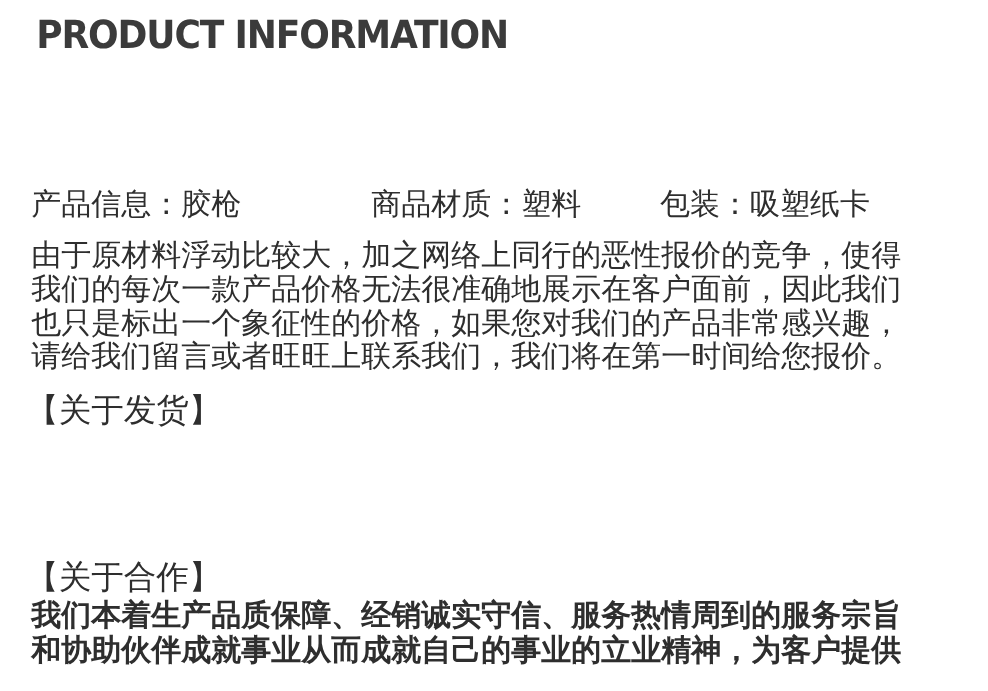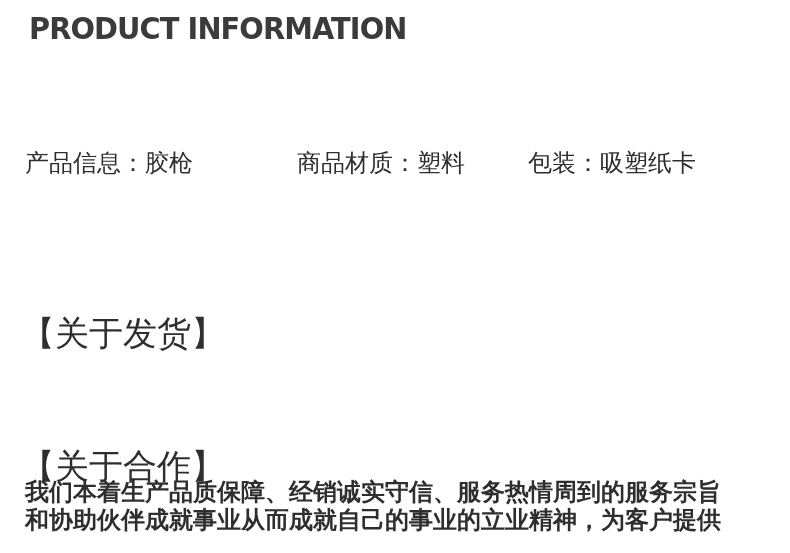--- a/index.html
+++ b/index.html
@@ -63,21 +63,21 @@
     width: 752px;
     font-size: 24px;
     color: #2e2e2e;
     white-space: pre-line;
     margin: 0;
   }
   .intro-para   { top: 191px; line-height: 27px; }
   .section-heading {
     position: absolute;
     left: 21px;
-    font-size: 34px;
+    font-size: 26px;
     color: #2e2e2e;
     white-space: nowrap;
   }
   .heading-shipping    { top: 311px; }
   .para-shipping       { top: 359px; line-height: 27px; }
   .heading-cooperation { top: 444px; }
   .para-cooperation    { top: 478px; line-height: 28px; font-weight: bold; }
 </style>
 </head>
 <body>
@@ -98,20 +98,24 @@
   </div>
 
   <div class="spec spec-material">
     <span>商品材质：</span><span>塑料</span>
   </div>
 
   <div class="spec spec-pack">
     <span>包装：</span><span>吸塑纸卡</span>
   </div>
 
+  <p class="para intro-para">由于原材料浮动比较大，加之网络上同行的恶性报价的竞争，使得
+我们的每次一款产品价格无法很准确地展示在客户面前，因此我们
+也只是标出一个象征性的价格，如果您对我们的产品非常感兴趣，
+请给我们留言或者旺旺上联系我们，我们将在第一时间给您报价。</p>
 
   <div class="section-heading heading-shipping">【关于发货】</div>
 
 
   <div class="section-heading heading-cooperation">【关于合作】</div>
 
   <p class="para para-cooperation">我们本着生产品质保障、经销诚实守信、服务热情周到的服务宗旨
 和协助伙伴成就事业从而成就自己的事业的立业精神，为客户提供</p>
 
 </div>

